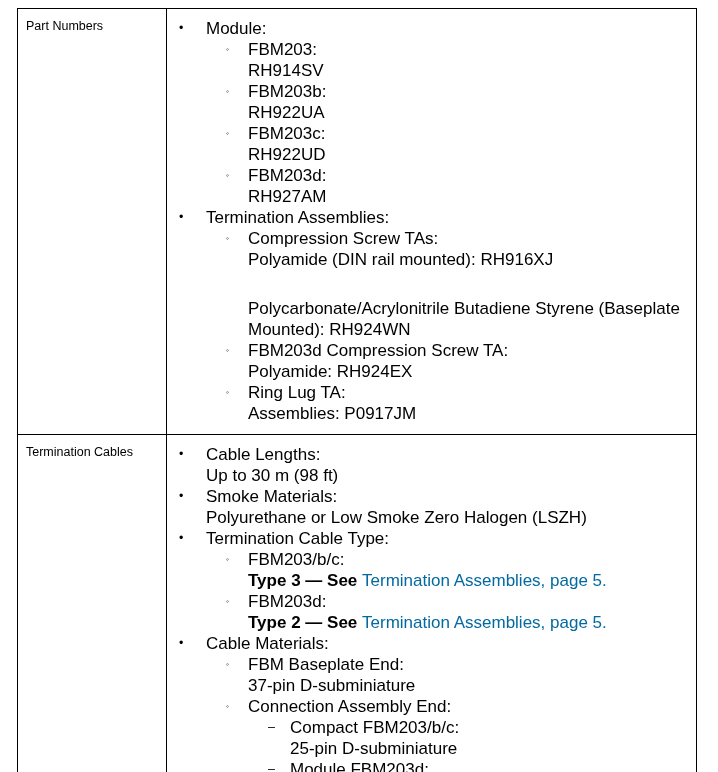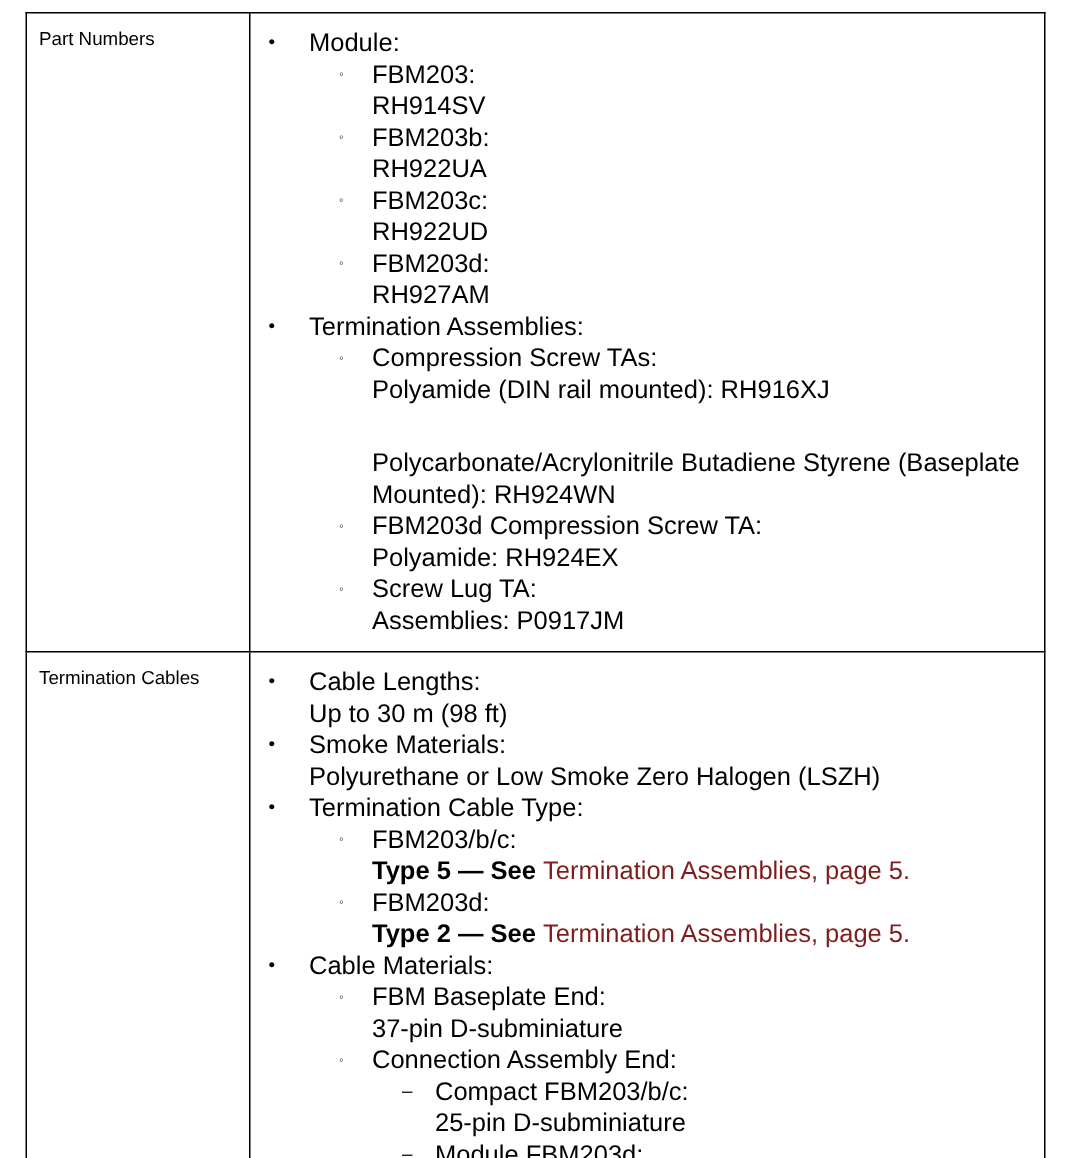--- a/index.html
+++ b/index.html
@@ -93,21 +93,21 @@
 
   .line {
     display: block;
     font-size: 17px;
     line-height: 21px;
     white-space: nowrap;
   }
   .line.wrap { white-space: normal; margin-top: 28px; }
 
   .bold { font-weight: bold; }
-  .xref { color: #7f1d1d; }
+  .xref { color: #0369a1; }
 </style>
 </head>
 <body>
 
 <table class="spec-table">
   <colgroup>
     <col class="col-label">
     <col class="col-content">
   </colgroup>
   <tbody id="table-body">
@@ -154,21 +154,21 @@
                     <span class="line">Polyamide (DIN rail mounted): RH916XJ</span>
                     <span class="line wrap">Polycarbonate/Acrylonitrile Butadiene Styrene (Baseplate Mounted): RH924WN</span>
                   </li>
                   <li>
                     <span class="marker">◦</span>
                     <span class="line">FBM203d Compression Screw TA:</span>
                     <span class="line">Polyamide: RH924EX</span>
                   </li>
                   <li>
                     <span class="marker">◦</span>
-                    <span class="line">Screw Lug TA:</span>
+                    <span class="line">Ring Lug TA:</span>
                     <span class="line">Assemblies: P0917JM</span>
                   </li>
                 </ul>
               </li>
             </ul>
           </div>
         </td>
       </tr>
       <tr>
         <td>
@@ -187,21 +187,21 @@
                 <span class="line">Smoke Materials:</span>
                 <span class="line">Polyurethane or Low Smoke Zero Halogen (LSZH)</span>
               </li>
               <li>
                 <span class="marker">•</span>
                 <span class="line">Termination Cable Type:</span>
                 <ul class="lvl l2">
                   <li>
                     <span class="marker">◦</span>
                     <span class="line">FBM203/b/c:</span>
-                    <span class="line"><span class="bold">Type 5 — See </span><span class="xref">Termination Assemblies, page 5.</span></span>
+                    <span class="line"><span class="bold">Type 3 — See </span><span class="xref">Termination Assemblies, page 5.</span></span>
                   </li>
                   <li>
                     <span class="marker">◦</span>
                     <span class="line">FBM203d:</span>
                     <span class="line"><span class="bold">Type 2 — See </span><span class="xref">Termination Assemblies, page 5.</span></span>
                   </li>
                 </ul>
               </li>
               <li>
                 <span class="marker">•</span>

